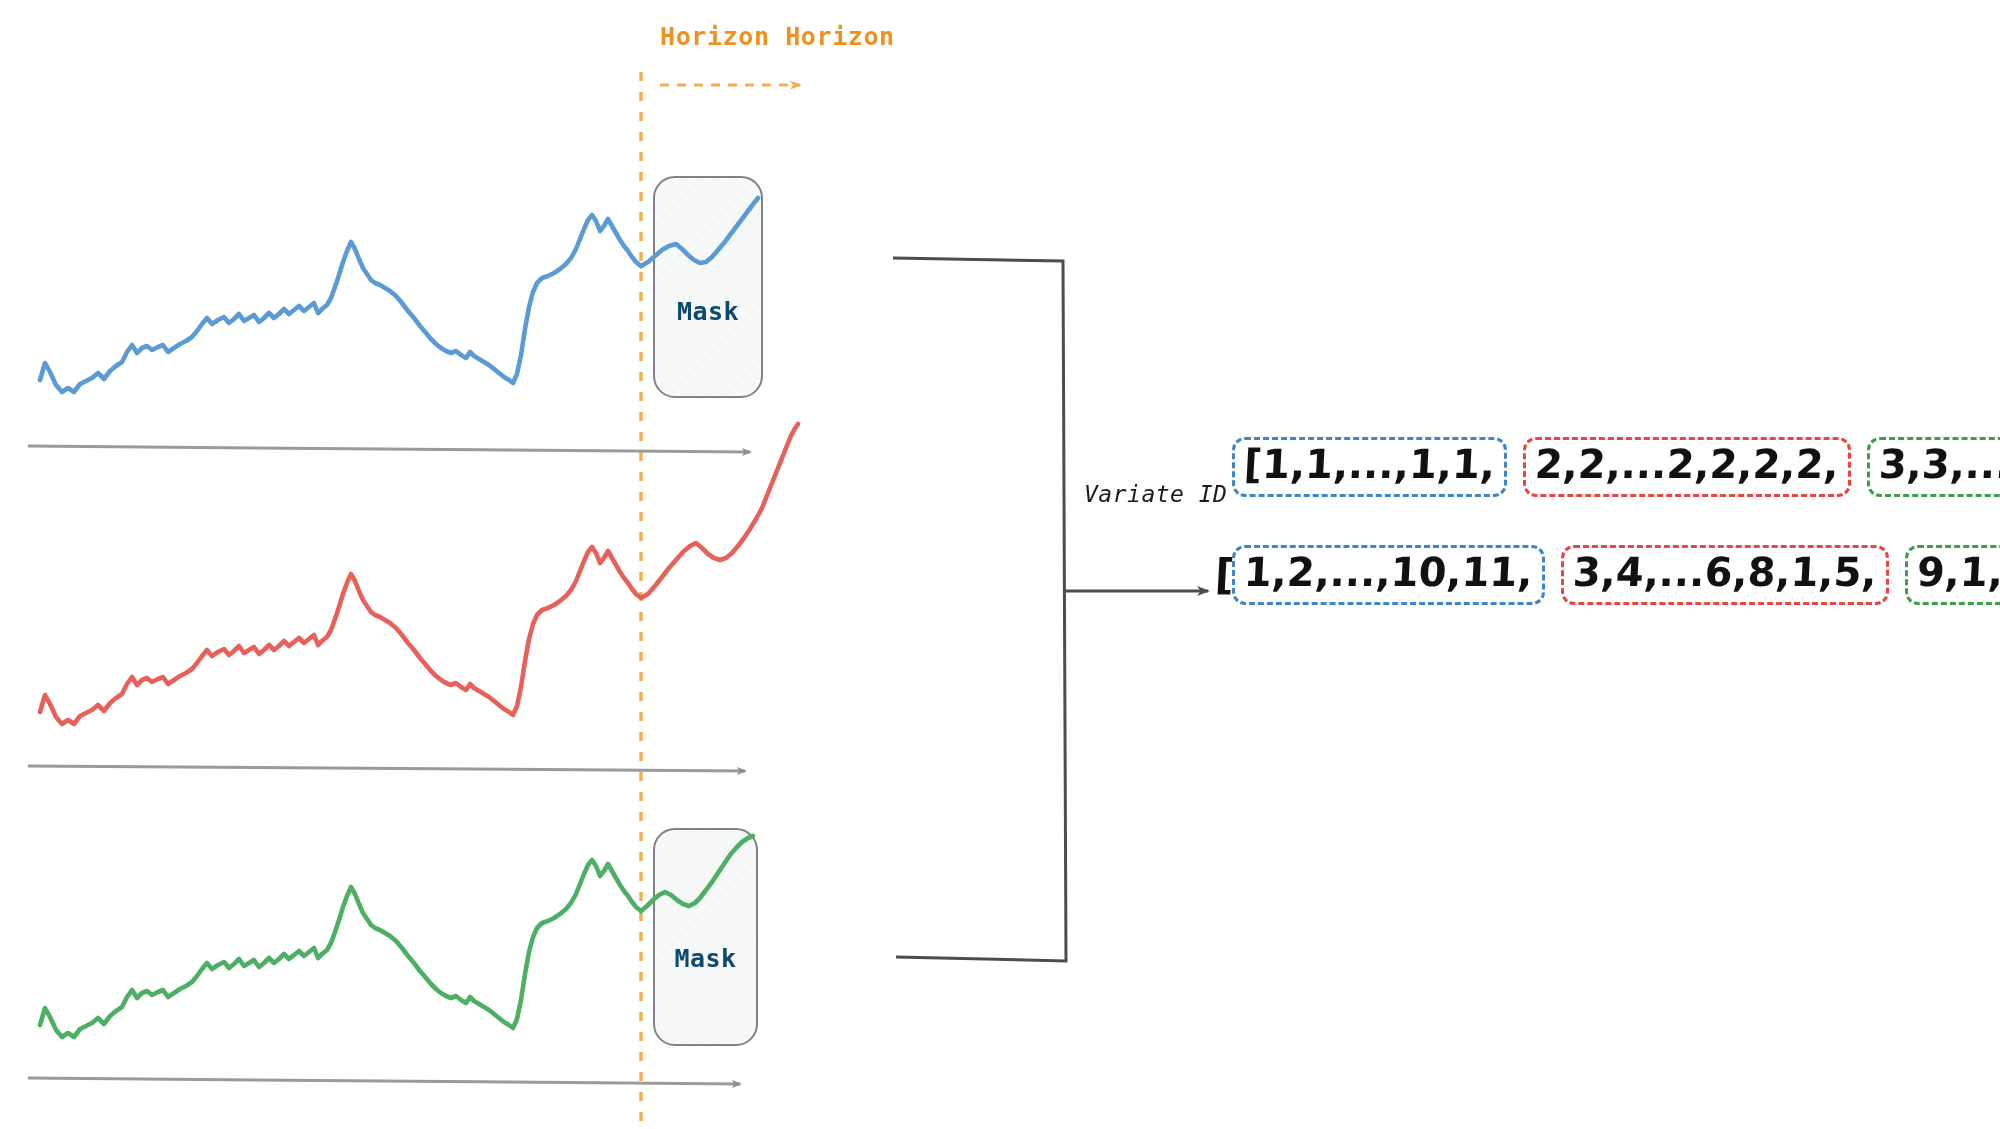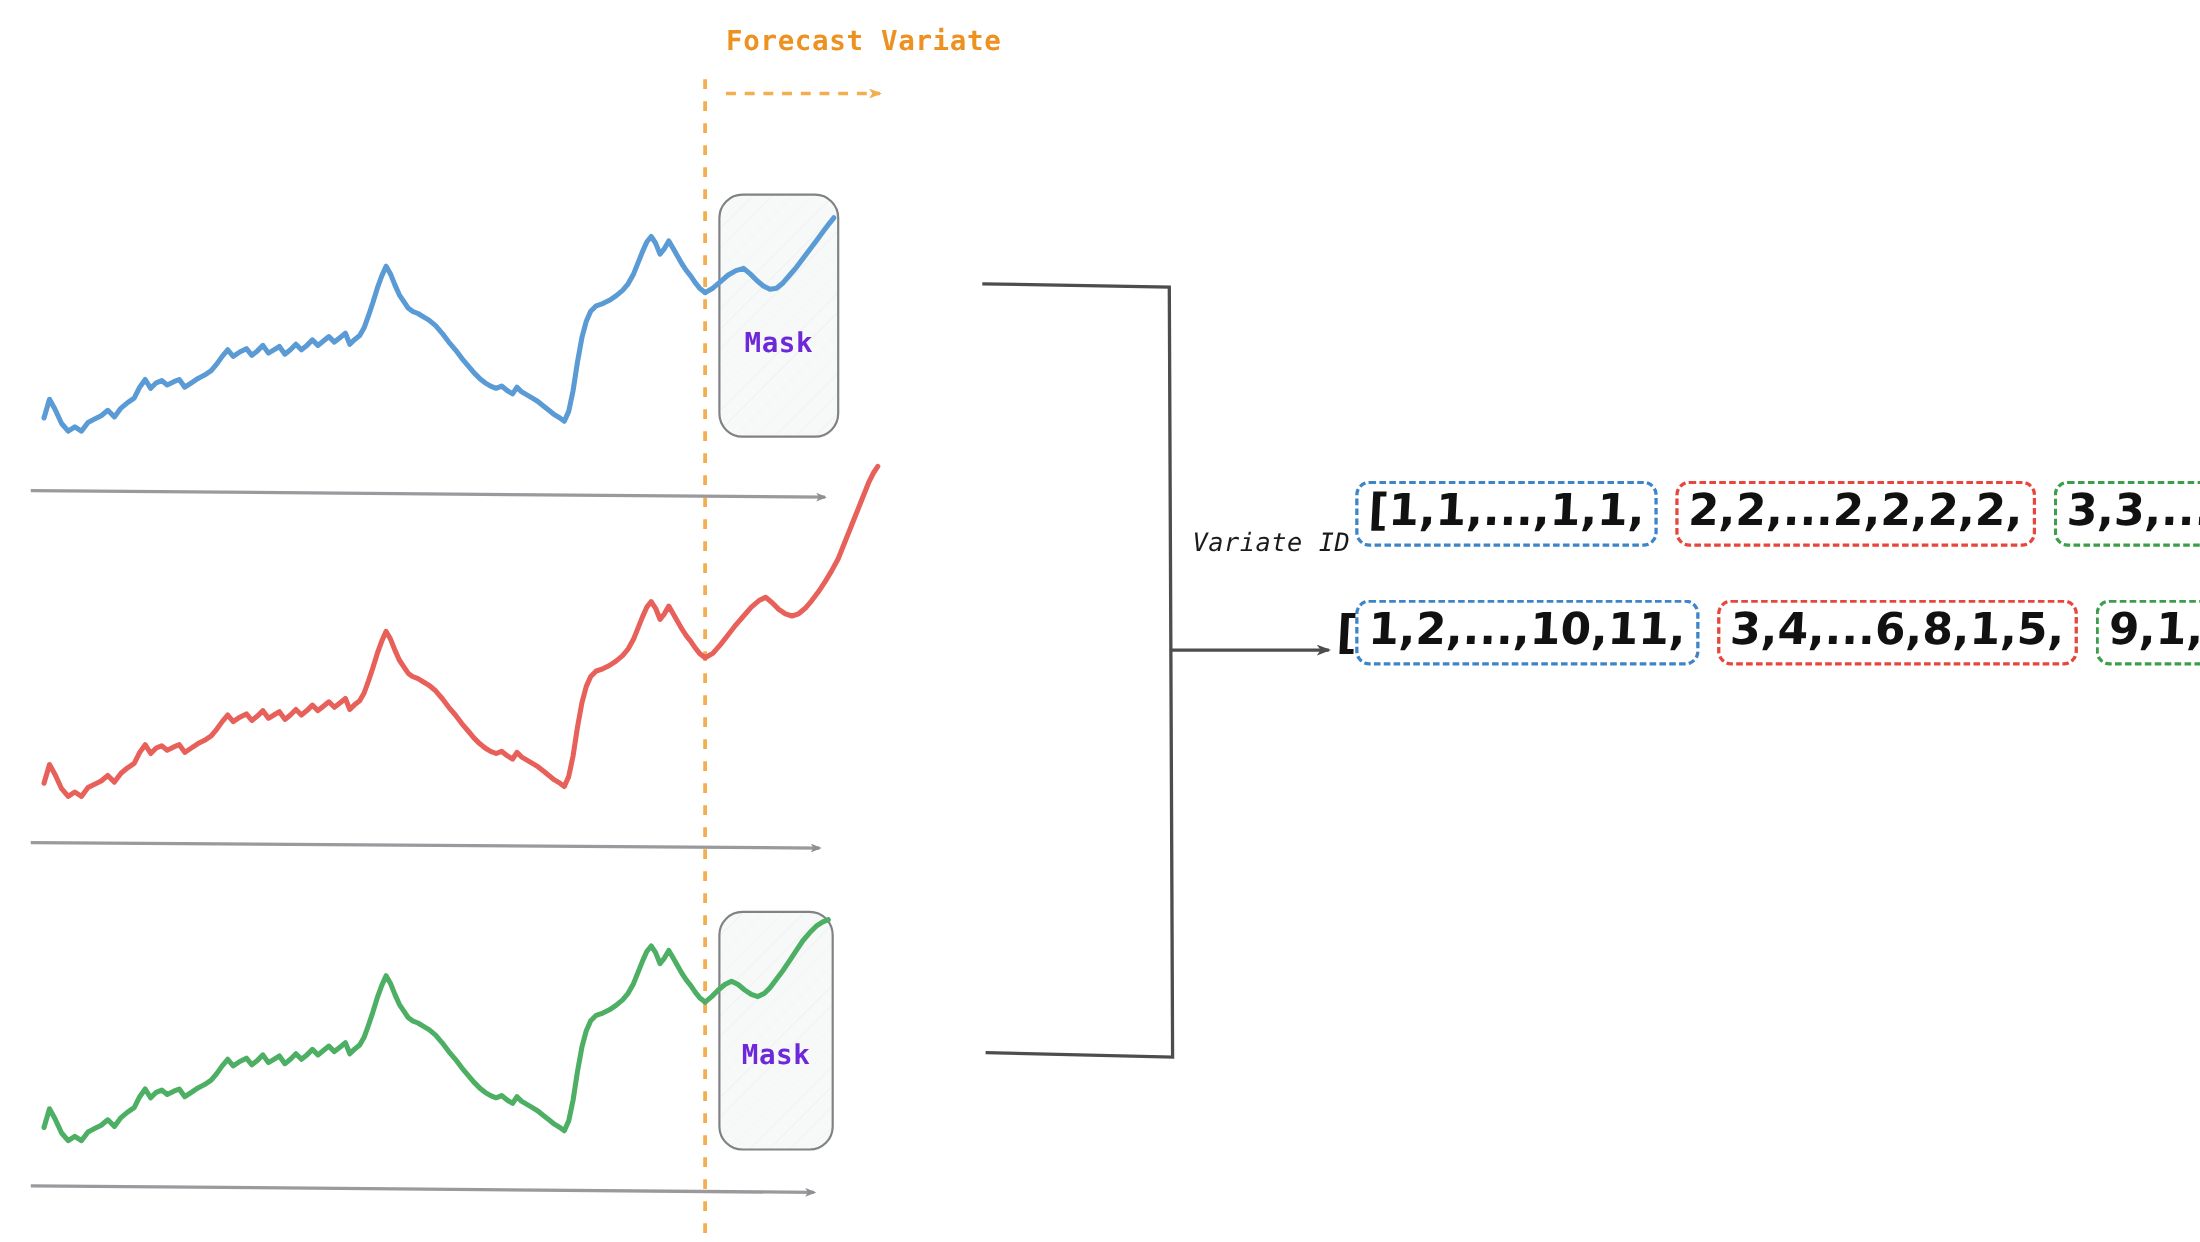--- a/index.html
+++ b/index.html
@@ -63,21 +63,21 @@
       rgba(0,0,0,0) 1px,
       rgba(0,0,0,0) 13px
     );
     pointer-events: none;
   }
   .mask-label {
     position: relative;
     font-family: "DejaVu Sans Mono", monospace;
     font-size: 25px;
     font-weight: bold;
-    color: #6d28d9;
+    color: #0c4a6e;
     letter-spacing: 0.5px;
   }
   #mask-blue  { left: 653px; top: 176px; width: 110px; height: 222px; }
   #mask-green { left: 653px; top: 828px; width: 105px; height: 218px; }
   #mask-blue .mask-label  { margin-top: 48px; }
   #mask-green .mask-label { margin-top: 42px; }
 
   
   .variate-label {
     position: absolute;
@@ -227,21 +227,21 @@
     </g>
 
     <line x1="28" y1="1078" x2="740" y2="1084" stroke="#9a9a9e" stroke-width="3" marker-end="url(#arrow-gray)"></line>
 
     <g>
       <path fill="none" stroke="#4d4d4d" stroke-width="3" d="M893,258 L1063,261 L1066,961 L896,957"></path>
       <line x1="1064" y1="591" x2="1208" y2="591" stroke="#4d4d4d" stroke-width="3" marker-end="url(#arrow-dark)"></line>
     </g>
   </svg>
 
-  <div class="fh-label">Forecast Variate</div>
+  <div class="fh-label">Horizon Horizon</div>
 
   <div class="mask-box" id="mask-blue">
     <div class="mask-hatch"></div>
     <span class="mask-label">Mask</span>
   </div>
 
   <div class="mask-box" id="mask-green">
     <div class="mask-hatch"></div>
     <span class="mask-label">Mask</span>
   </div>

